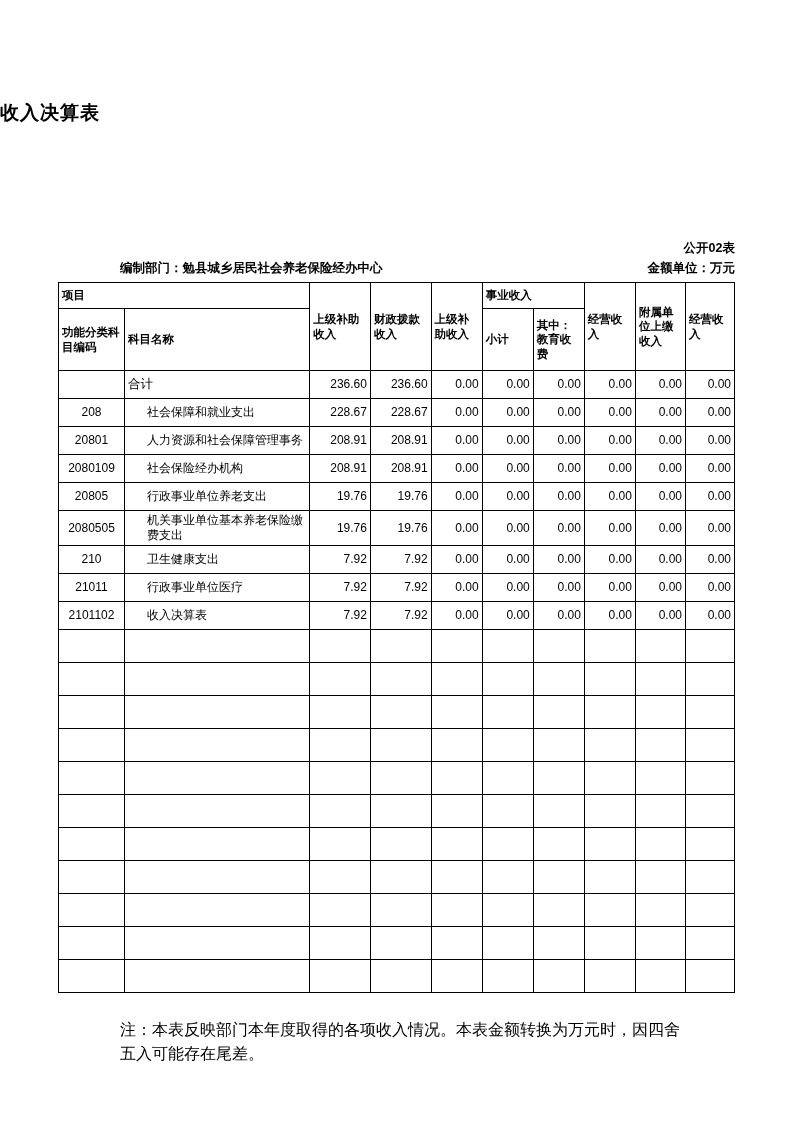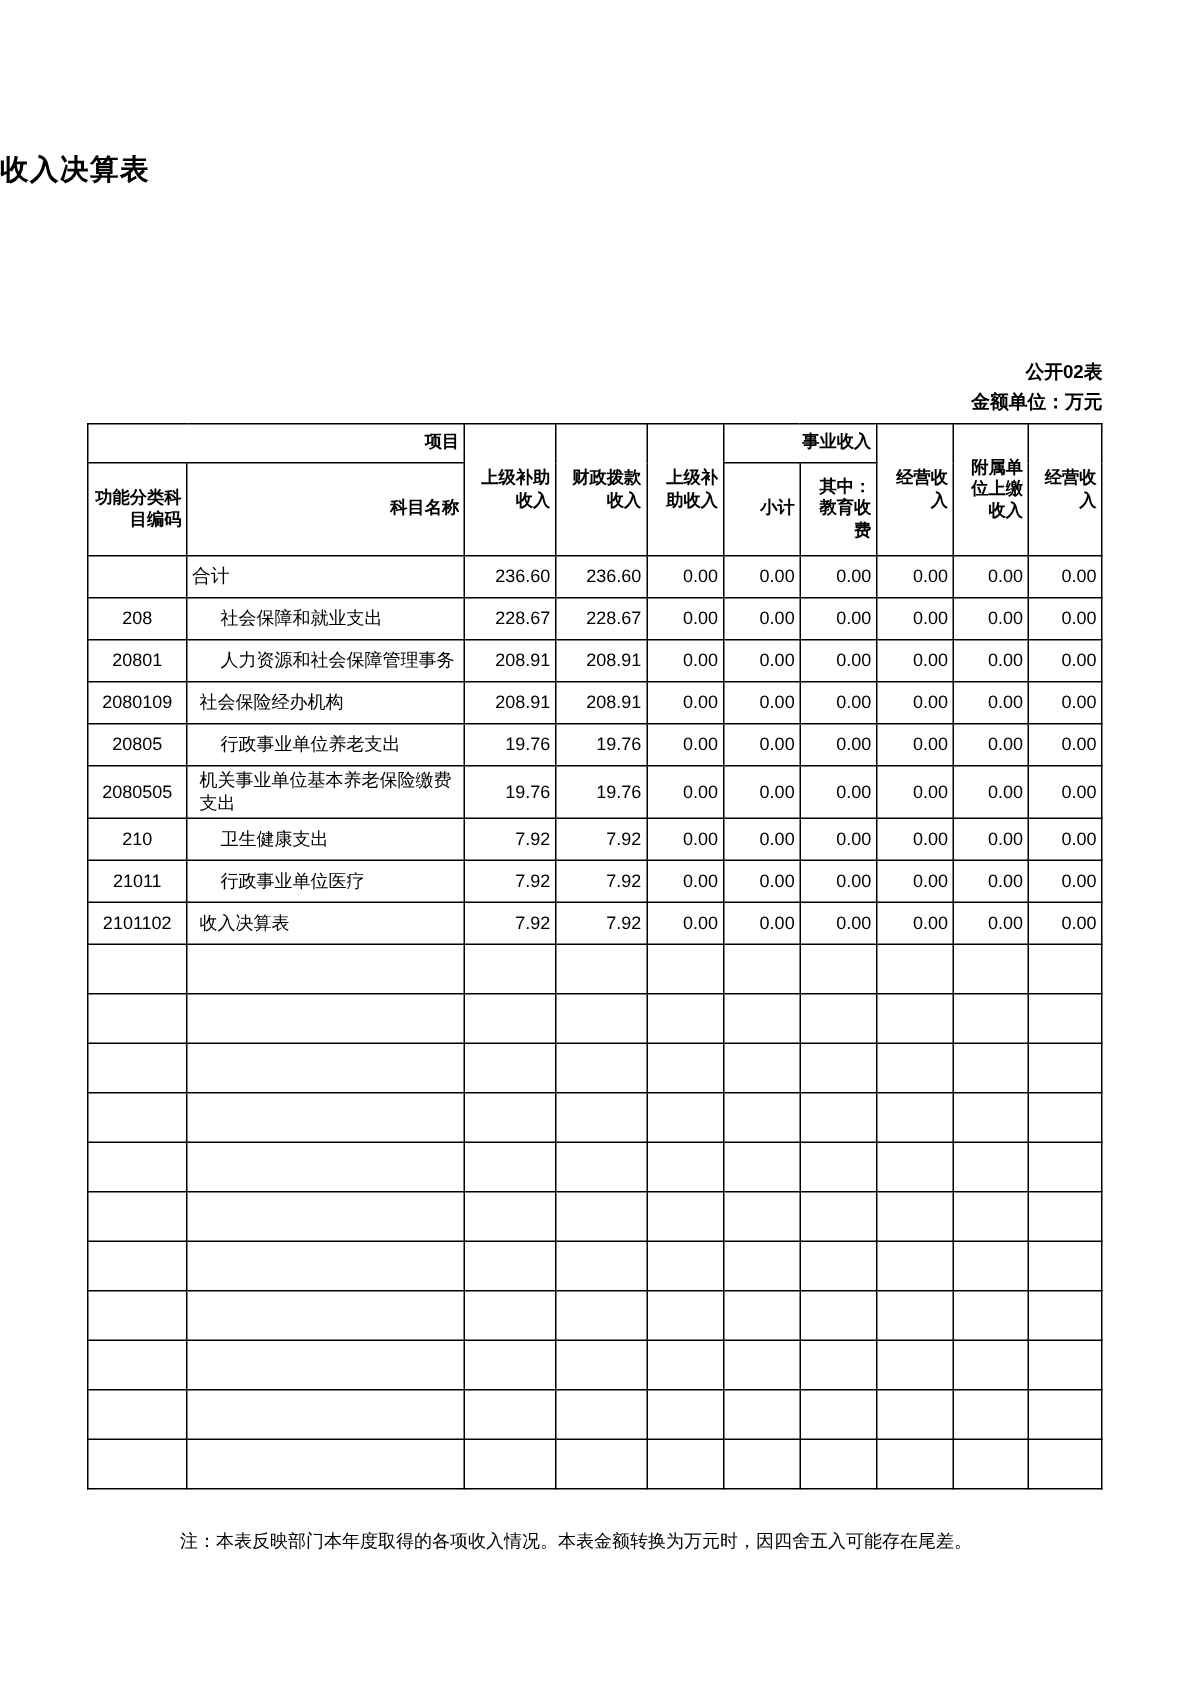--- a/index.html
+++ b/index.html
@@ -57,53 +57,54 @@
     font-family: "Liberation Sans", "DejaVu Sans", sans-serif;
   }
   table.main td, table.main th {
     border: 1px solid #000000;
     padding: 2px 3px;
     vertical-align: middle;
     font-weight: normal;
     line-height: 1.25;
   }
   table.main th {
-    text-align: right;
+    text-align: left;
     font-weight: bold;
     font-size: 11.5px;
   }
   .hdr-tall { height: 26px; }
   .row-body td { height: 23px; }
   .row-empty td { height: 28px; }
   .num { text-align: right; padding-right: 5px; font-size: 12px; }
   .code { text-align: center; padding-left: 6px; font-size: 12px; }
   .name { text-align: left; font-size: 12px; }
   .name.ind0 { padding-left: 22px; }
-  .name.ind1 { padding-left: 8px; margin-top: 12px; }
+  .name.ind1 { padding-left: 22px; margin-top: 12px; }
   .total-label { text-align: left; font-weight: bold; font-size: 12.5px; }
   .note {
     position: absolute;
     left: 120px;
     top: 918px;
     width: 560px;
-    font-size: 12px;
+    font-size: 16px;
     font-family: Liberation Sans, sans-serif;
     line-height: 1.5;
   }
   .vcenter-two { line-height: 1.3; }
 </style>
 </head>
 <body>
 
 <div class="page">
 
   <div class="doc-title">收入决算表</div>
 
   <div class="meta-right line1">公开02表</div>
   <div class="meta-right line2">金额单位：万元</div>
+  <div class="meta-left">编制部门：勉县城乡居民社会养老保险经办中心</div>
 
   <table class="main">
     <colgroup>
       <col style="width:62px">
       <col style="width:174px">
       <col style="width:57px">
       <col style="width:57px">
       <col style="width:48px">
       <col style="width:48px">
       <col style="width:48px">

